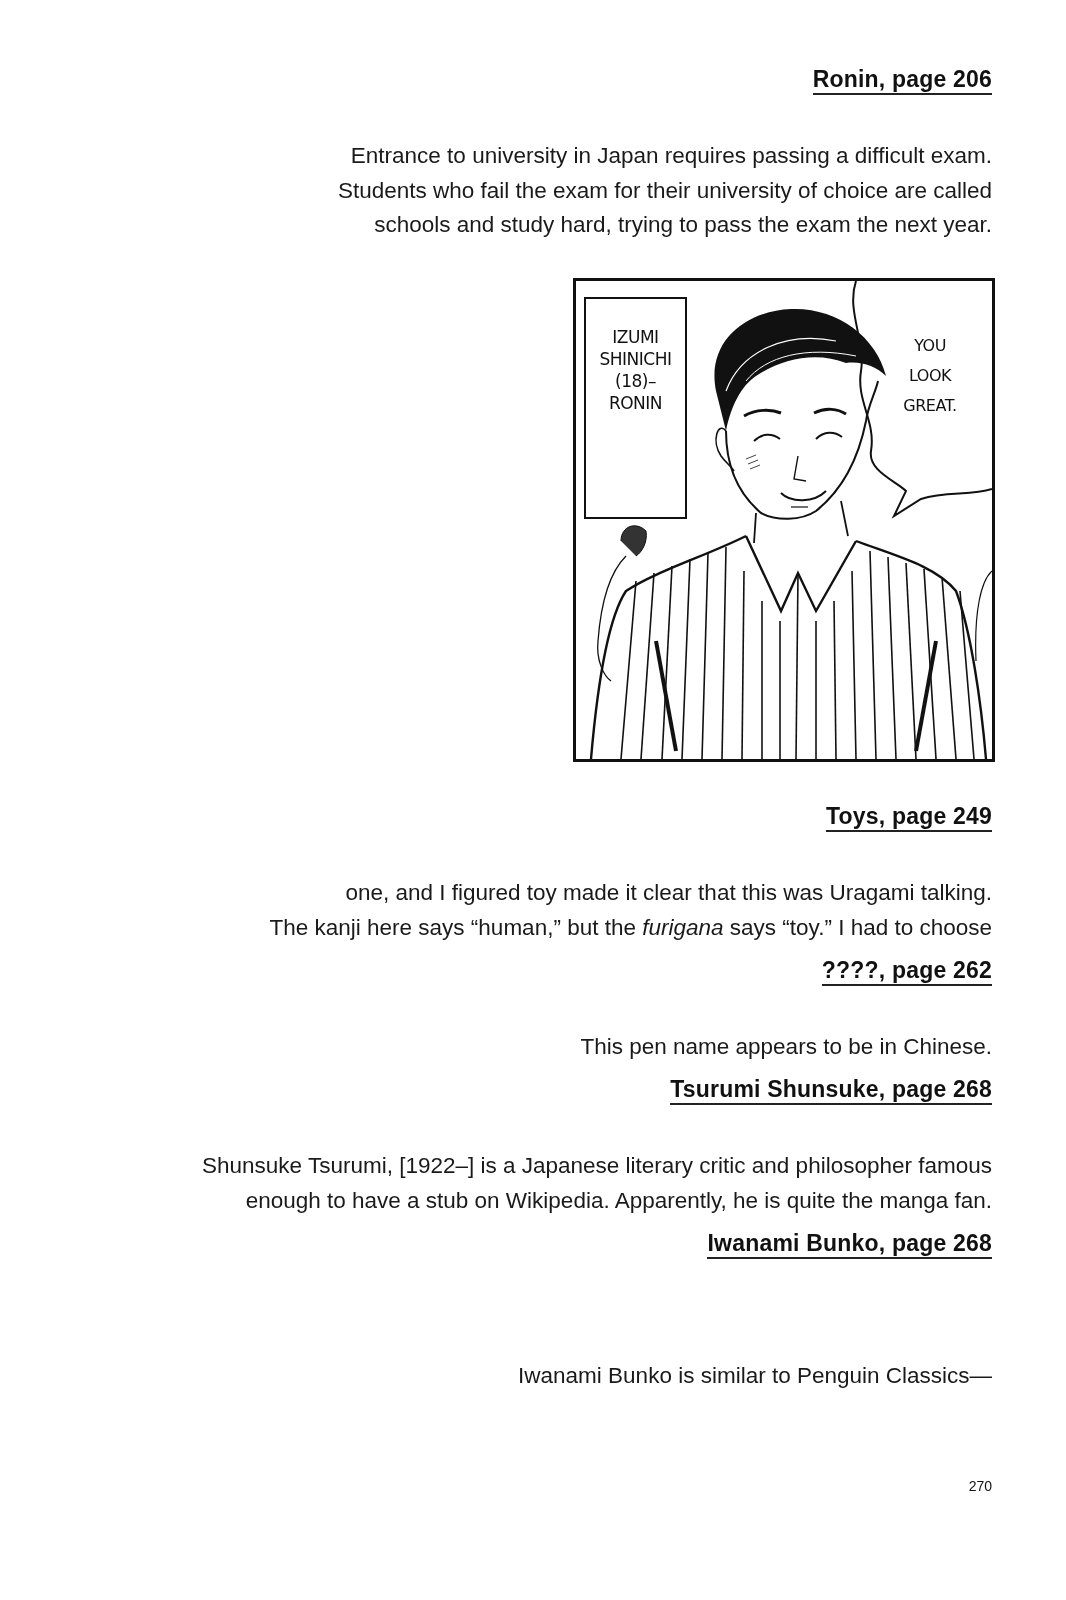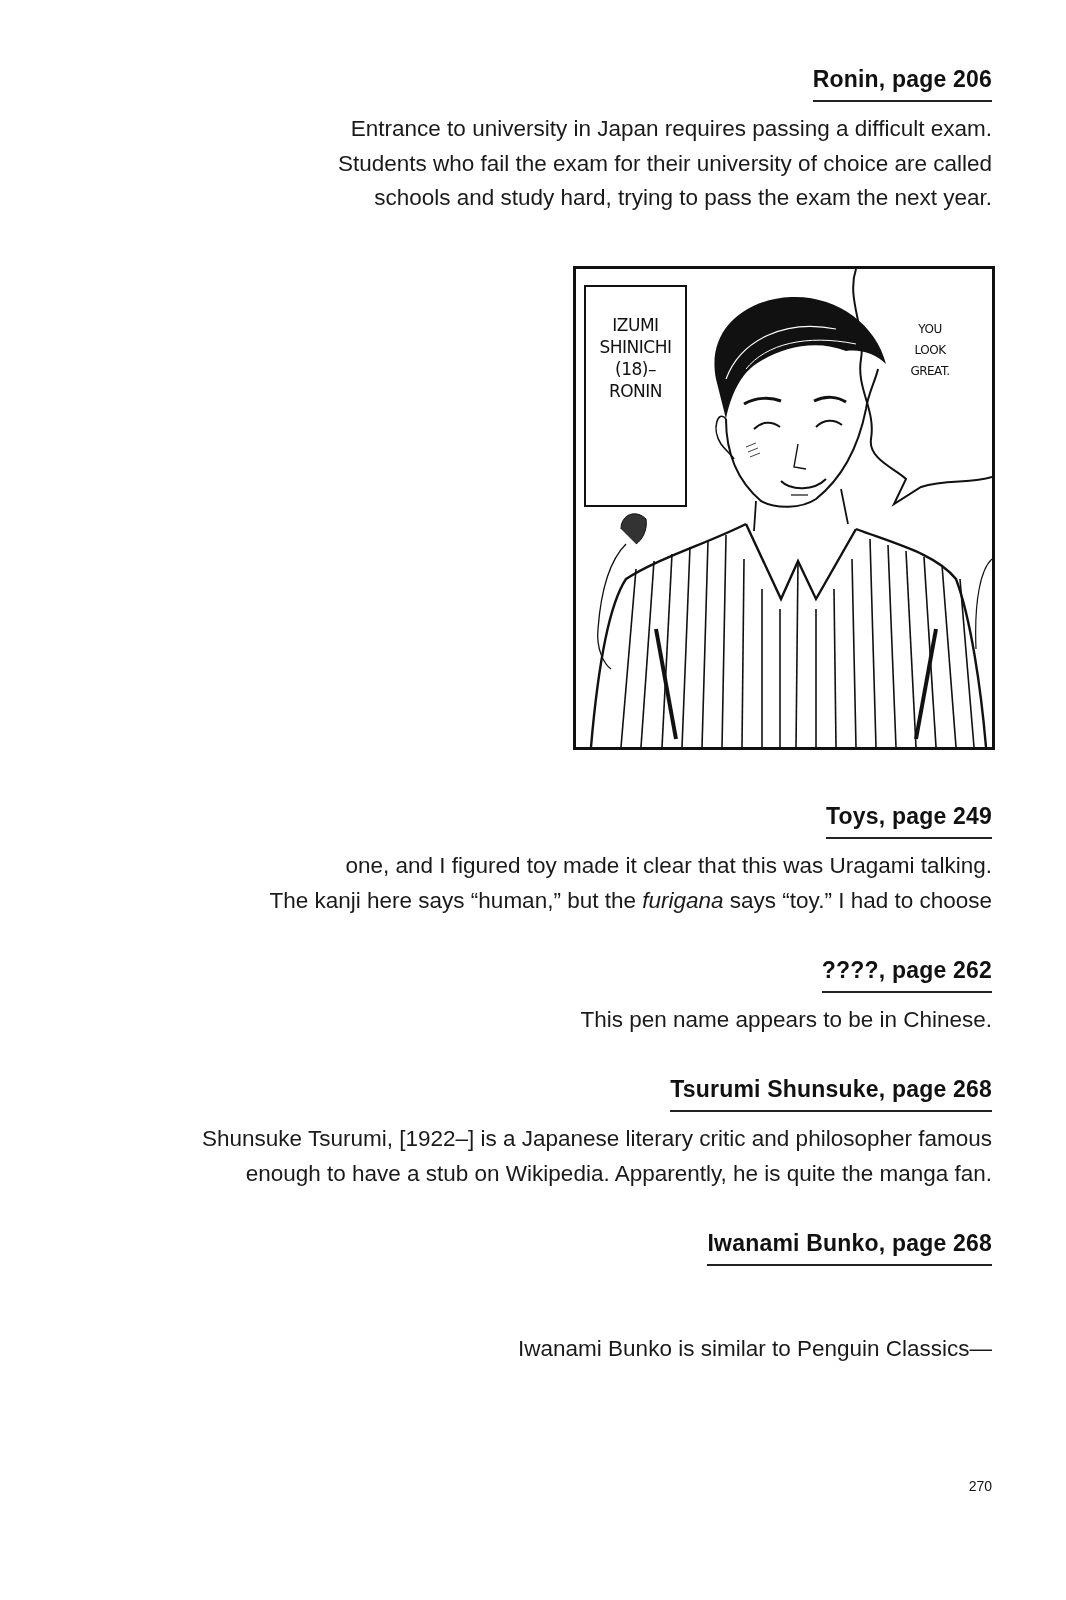--- a/index.html
+++ b/index.html
@@ -1,23 +1,23 @@
 <!DOCTYPE html>
 <html><head>
 <meta charset="utf-8">
 <style>
   html, body { margin: 0; padding: 0; background: #ffffff; }
   body { width: 1066px; height: 1600px; position: relative; overflow: hidden; font-family: "Liberation Sans", sans-serif; color: #111; }
-  .note-head { position: absolute; right: 74px; text-align: right; font-family: "Liberation Sans", sans-serif; font-weight: bold; font-size: 23px; color: #111; padding-bottom: 7px; border-bottom: 2px solid #222; letter-spacing: 0.2px; }
-  .note-body { position: absolute; right: 74px; text-align: right; font-family: "Liberation Sans", sans-serif; font-size: 22.5px; line-height: 34.5px; color: #1a1a1a; }
+  .note-head { position: absolute; right: 74px; text-align: right; font-family: "Liberation Sans", sans-serif; font-weight: bold; font-size: 23px; color: #111; border-bottom: 2px solid #222; letter-spacing: 0.2px; }
+  .note-body { position: absolute; right: 74px; text-align: right; font-family: "Liberation Sans", sans-serif; font-size: 22.5px; line-height: 34.5px; color: #1a1a1a; margin-top: 27px; }
   .note-body em { font-style: italic; }
-  .panel { position: absolute; left: 573px; top: 266px; width: 416px; height: 478px; border: 3px solid #111; background: #fff; overflow: hidden; }
+  .panel { position: absolute; left: 573px; top: 278px; width: 416px; height: 478px; border: 3px solid #111; background: #fff; overflow: hidden; }
   .caption-box { position: absolute; left: 8px; top: 16px; width: 99px; height: 218px; border: 2.5px solid #111; background: #fff; display: flex; align-items: flex-start; justify-content: center; }
   .caption-text { margin-top: 27px; font-family: "DejaVu Sans", sans-serif; font-size: 17px; line-height: 22px; text-align: center; color: #111; white-space: pre-line; letter-spacing: -0.5px; }
-  .bubble-text { position: absolute; right: 22px; top: 50px; width: 80px; font-family: "DejaVu Sans", sans-serif; font-size: 12px; line-height: 21px; text-align: center; color: #111; white-space: pre-line; letter-spacing: -0.5px; }
+  .bubble-text { position: absolute; right: 22px; top: 50px; width: 80px; font-family: "DejaVu Sans", sans-serif; font-size: 16px; line-height: 30px; text-align: center; color: #111; white-space: pre-line; letter-spacing: -0.5px; }
   .art { position: absolute; left: 0; top: 0; }
   .page-number { position: absolute; right: 74px; top: 1478px; font-family: "Liberation Sans", sans-serif; font-size: 14px; color: #111; }
 </style>
 </head>
 <body>
 
 <div class="note-head" style="top:66px;">Ronin, page 206</div>
 <div class="note-body" style="top:112px;">
   <div>Entrance to university in Japan requires passing a difficult exam.</div>
   <div>Students who fail the exam for their university of choice are called</div>

